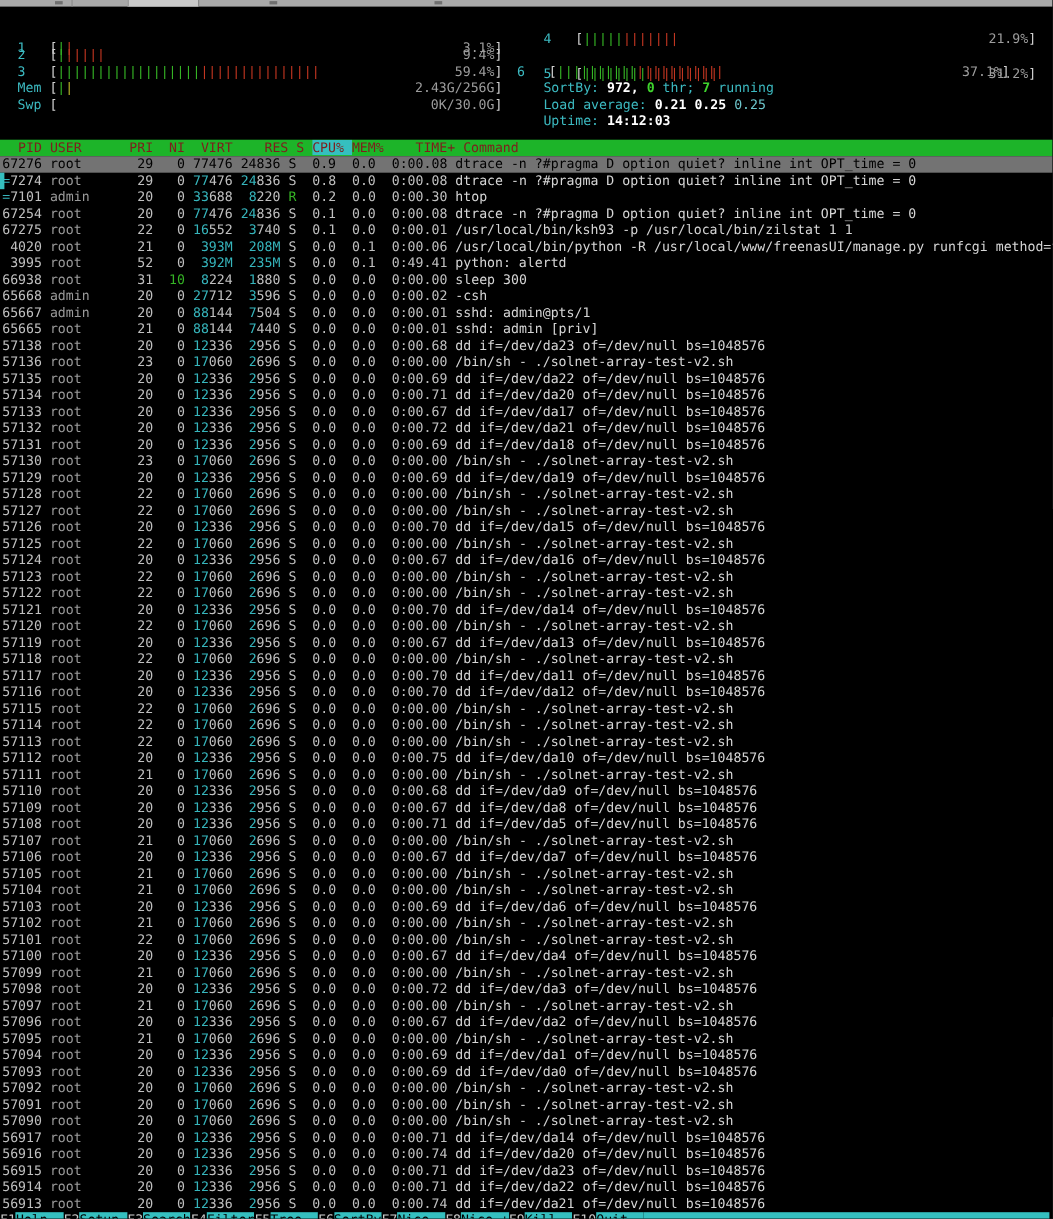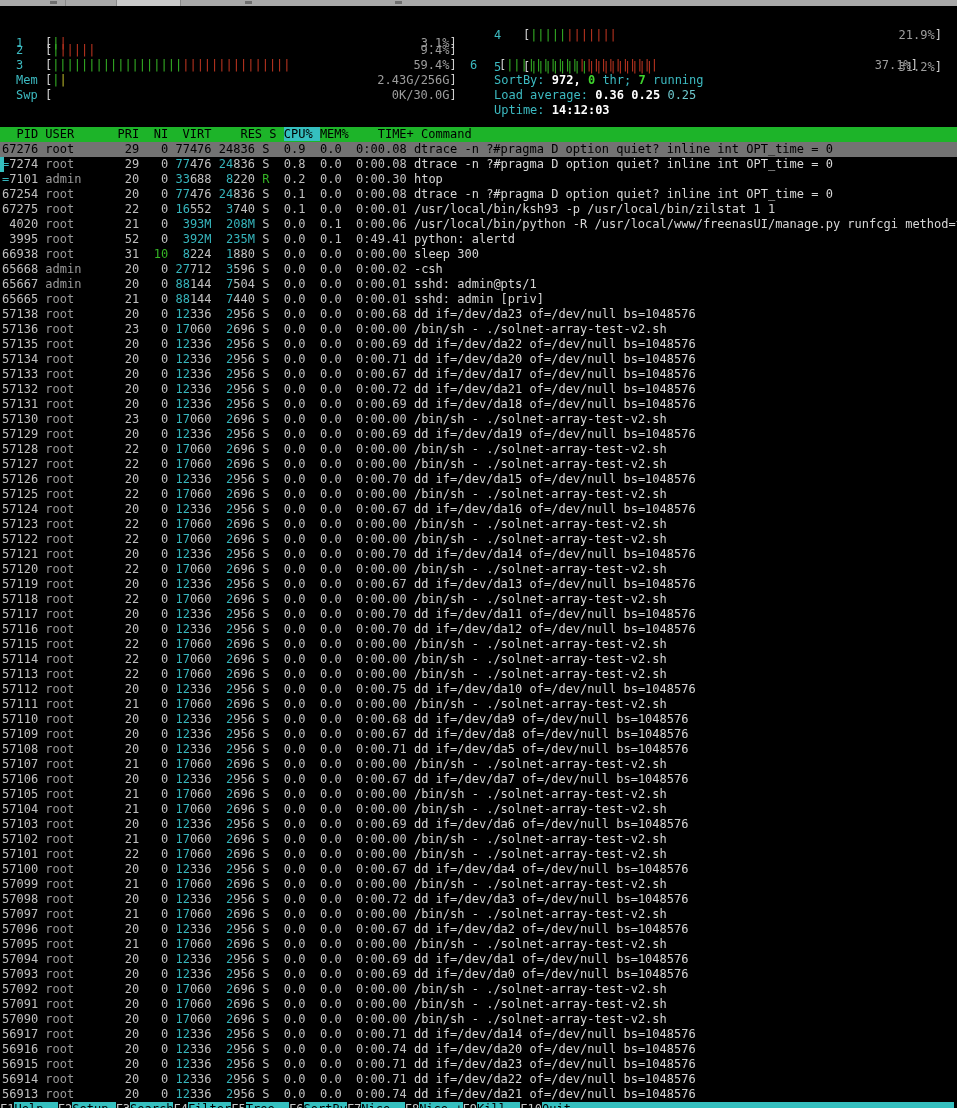--- a/index.html
+++ b/index.html
@@ -8,21 +8,21 @@
   .tabstrip{position:absolute;left:0;top:0;width:957px;height:6px;}
   .tabseg{position:absolute;top:0;height:6px;}
   .tabsep{position:absolute;top:0;width:1px;height:6px;background:#8a8a8a;}
   .tabmark{position:absolute;top:1px;width:7px;height:3px;background:#6f6f6f;}
   .line{position:absolute;white-space:pre;}
   .row{position:absolute;left:0;width:957px;height:15px;white-space:pre;padding-left:2px;
        box-sizing:border-box;overflow:hidden;}
   .row.sel{background:#737373;}
   .row.sel span{color:#000 !important;font-weight:normal !important;}
   .thead{background:#1db429;}
-  .thead span{color:#000000;}
+  .thead span{color:#7f1d1d;}
   .thead .sortcell{background:#35bfbf;}
   .s-cyan{color:#3cbac1}
   .s-white{color:#ffffff;font-weight:bold}
   .s-green{color:#3fd32d;font-weight:bold}
   .s-dim{color:#9d9d9d}
   .s-ltcyan{color:#6ec7cd}
   .t-def{color:#c0c0c0}
   .t-user{color:#9a9a9a}
   .t-num{color:#36b5bc}
   .t-grn{color:#35b425}
@@ -53,21 +53,21 @@
       <div class="line" style="left: 16px; top: 43px;"><span class="s-cyan">2   </span><span class="t-brk">[</span><span class="t-grn">|</span><span class="t-red">|||||</span><span class="t-def">                                             </span><span class="s-dim">9.4%</span><span class="t-brk">]</span></div>
       <div class="line" style="left: 16px; top: 58px;"><span class="s-cyan">3   </span><span class="t-brk">[</span><span class="t-grn">||||||||||||||||||</span><span class="t-red">|||||||||||||||</span><span class="t-def">                 </span><span class="s-dim">59.4%</span><span class="t-brk">]</span></div>
       <div class="line" style="left: 16px; top: 73px;"><span class="s-cyan">Mem </span><span class="t-brk">[</span><span class="t-grn">|</span><span class="t-yel">|</span><span class="t-def">                                           </span><span class="s-dim">2.43G/256G</span><span class="t-brk">]</span></div>
       <div class="line" style="left: 16px; top: 88px;"><span class="s-cyan">Swp </span><span class="t-brk">[</span><span class="t-def">                                               </span><span class="s-dim">0K/30.0G</span><span class="t-brk">]</span></div>
       <div class="line" style="left: 494px; top: 28px;"><span class="s-cyan">4   </span><span class="t-brk">[</span><span class="t-grn">|||||</span><span class="t-red">|||||||</span><span class="t-def">                                       </span><span class="s-dim">21.9%</span><span class="t-brk">]</span></div>
       <div class="line" style="left: 494px; top: 60px;"><span class="s-cyan">5   </span><span class="t-brk">[</span><span class="t-grn">||||||||</span><span class="t-red">|||||||||</span><span class="t-def">                                  </span><span class="s-dim">31.2%</span><span class="t-brk">]</span></div>
       <div class="line" style="left: 470px; top: 58px;"><span class="s-cyan">6   </span><span class="t-brk">[</span><span class="t-grn">||||||||||</span><span class="t-red">|||||||||||</span><span class="t-def">                              </span><span class="s-dim">37.1%</span><span class="t-brk">]</span></div>
     </div>
   <div id="stats">
       <div class="line" style="left: 494px; top: 73px;"><span class="s-cyan">SortBy: </span><span class="s-white">972, </span><span class="s-green">0 </span><span class="s-cyan">thr; </span><span class="s-green">7 </span><span class="s-cyan">running</span></div>
-      <div class="line" style="left: 494px; top: 88px;"><span class="s-cyan">Load average: </span><span class="s-white">0.36 </span><span class="s-white">0.25 </span><span class="s-ltcyan">0.25</span></div>
+      <div class="line" style="left: 494px; top: 88px;"><span class="s-cyan">Load average: </span><span class="s-white">0.21 </span><span class="s-white">0.25 </span><span class="s-ltcyan">0.25</span></div>
       <div class="line" style="left: 494px; top: 103px;"><span class="s-cyan">Uptime: </span><span class="s-white">14:12:03</span></div>
     </div>
   <div id="thead">
       <div class="row thead" style="top: 127px;"><span>  PID USER      PRI  NI  VIRT    RES S </span><span class="sortcell">CPU% </span><span>MEM%    TIME+ Command</span></div>
     </div>
   <div id="rows">
       <div class="row sel" style="top: 142px;"><span class="t-def">67276</span><span class="t-user"> root     </span><span class="t-def">  29</span><span class="t-def">   0</span><span class="t-def"> </span><span class="t-num">77</span><span class="t-def">476</span><span class="t-def"> </span><span class="t-num">24</span><span class="t-def">836</span><span class="t-def"> S</span><span class="t-def">  0.9</span><span class="t-def">  0.0</span><span class="t-def">  0:00.08</span><span class="t-cmd"> dtrace -n ?#pragma D option quiet? inline int OPT_time = 0</span></div>
       <div class="row" style="top: 157px;"><span class="t-num">=</span><span class="t-def">7274</span><span class="t-user"> root     </span><span class="t-def">  29</span><span class="t-def">   0</span><span class="t-def"> </span><span class="t-num">77</span><span class="t-def">476</span><span class="t-def"> </span><span class="t-num">24</span><span class="t-def">836</span><span class="t-def"> S</span><span class="t-def">  0.8</span><span class="t-def">  0.0</span><span class="t-def">  0:00.08</span><span class="t-cmd"> dtrace -n ?#pragma D option quiet? inline int OPT_time = 0</span></div>
       <div class="row" style="top: 172px;"><span class="t-num">=</span><span class="t-def">7101</span><span class="t-user"> admin    </span><span class="t-def">  20</span><span class="t-def">   0</span><span class="t-def"> </span><span class="t-num">33</span><span class="t-def">688</span><span class="t-def"> </span><span class="t-def"> </span><span class="t-num">8</span><span class="t-def">220</span><span class="t-grn"> R</span><span class="t-def">  0.2</span><span class="t-def">  0.0</span><span class="t-def">  0:00.30</span><span class="t-cmd"> htop</span></div>
       <div class="row" style="top: 187px;"><span class="t-def">67254</span><span class="t-user"> root     </span><span class="t-def">  20</span><span class="t-def">   0</span><span class="t-def"> </span><span class="t-num">77</span><span class="t-def">476</span><span class="t-def"> </span><span class="t-num">24</span><span class="t-def">836</span><span class="t-def"> S</span><span class="t-def">  0.1</span><span class="t-def">  0.0</span><span class="t-def">  0:00.08</span><span class="t-cmd"> dtrace -n ?#pragma D option quiet? inline int OPT_time = 0</span></div>

